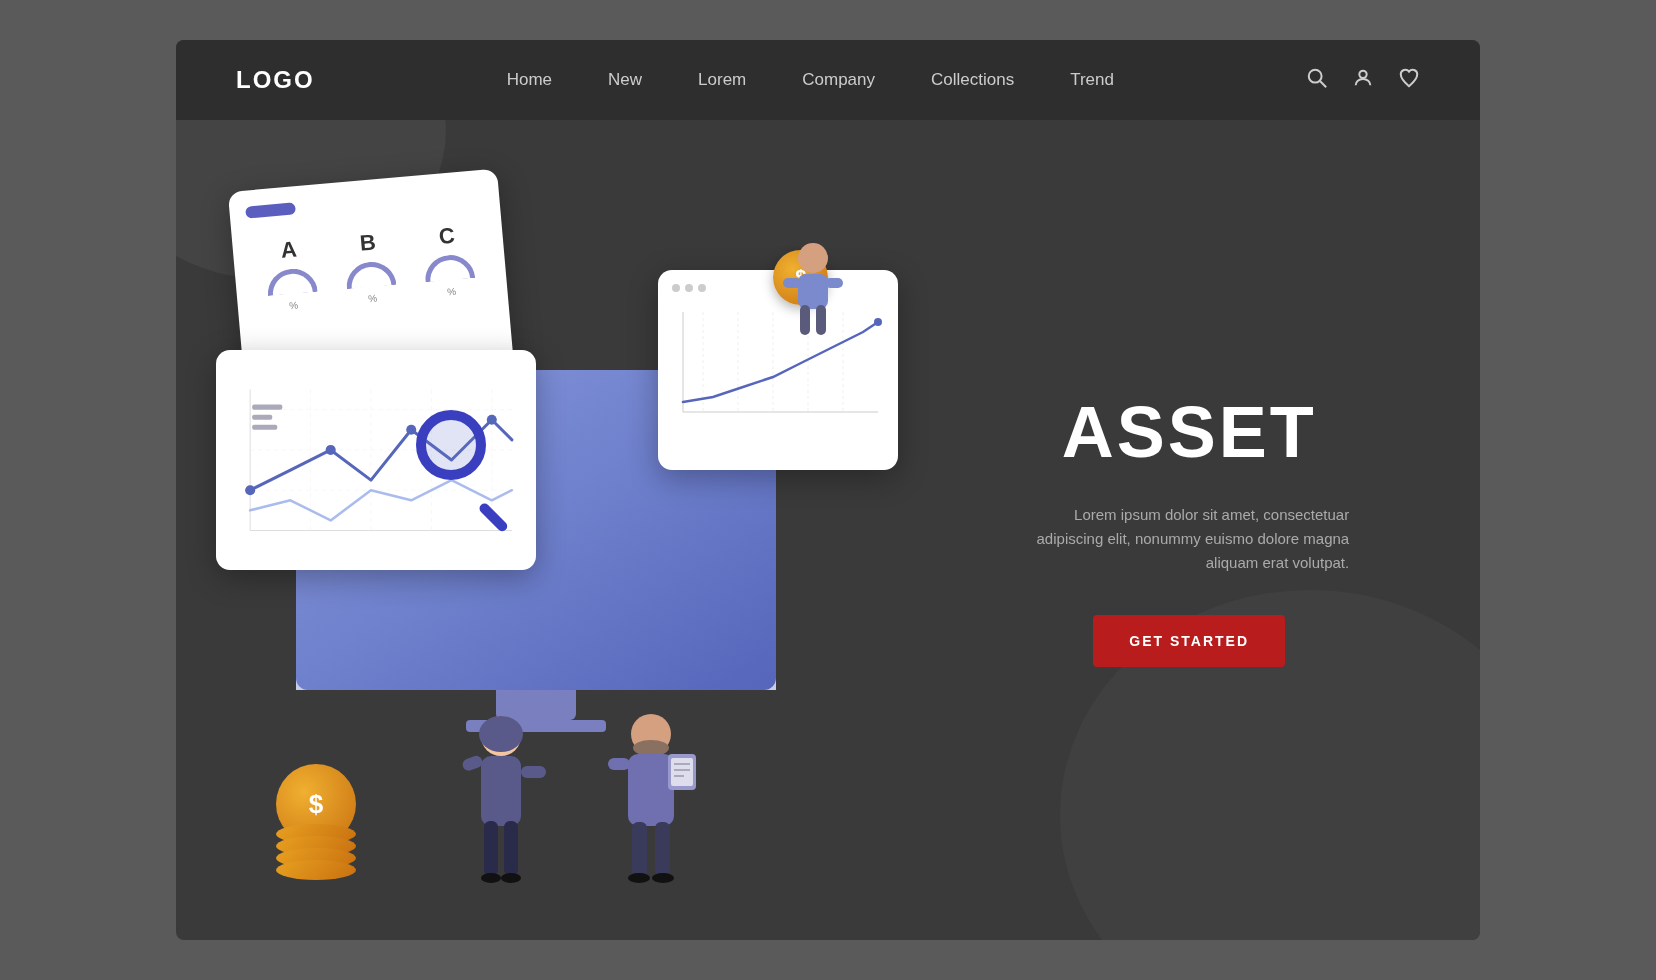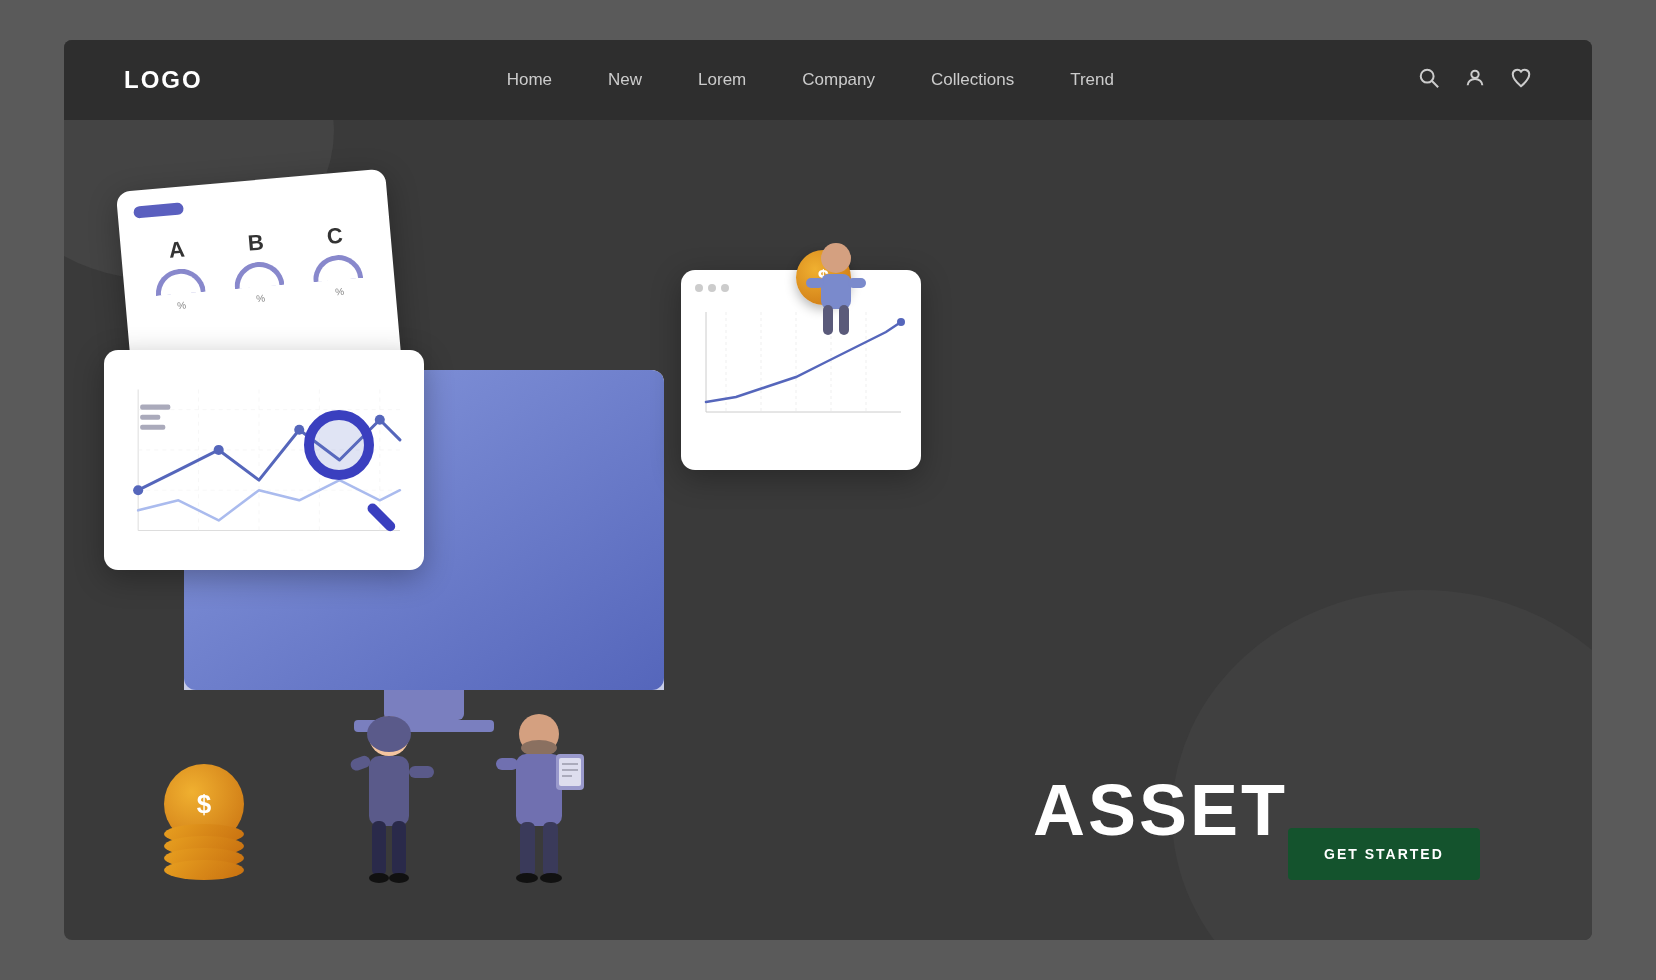--- a/index.html
+++ b/index.html
@@ -6,21 +6,21 @@
     body {
       width: 1656px;
       height: 980px;
       background: #5a5a5a;
       display: flex;
       align-items: center;
       justify-content: center;
       font-family: 'Arial', sans-serif;
     }
     .outer-frame {
-      width: 1528px;
+      width: 1304px;
       height: 900px;
       background: #3a3a3a;
       border-radius: 8px;
       overflow: hidden;
       position: relative;
     }
     
     .blob-top-left {
       position: absolute;
       top: -60px;
@@ -312,22 +312,22 @@
       position: absolute;
       right: 110px;
       top: 120px;
       z-index: 9;
     }
     
     
     .right-content {
       flex: 0 0 40%;
       display: flex;
-      flex-direction: row;
-      align-items: flex-end;
+      flex-direction: column;
+      align-items: center;
       justify-content: center;
       padding: 60px 80px 60px 20px;
       text-align: right;
     }
     .hero-title {
       font-size: 72px;
       font-weight: 900;
       color: #ffffff;
       line-height: 1.1;
       letter-spacing: 3px;
@@ -335,21 +335,21 @@
       text-transform: uppercase;
     }
     .hero-description {
       font-size: 15px;
       color: #aaaaaa;
       line-height: 1.6;
       max-width: 320px;
       margin-bottom: 40px;
     }
     .get-started-btn {
-      background: #14532d;
+      background: #b91c1c;
       color: #ffffff;
       border: none;
       padding: 18px 36px;
       font-size: 14px;
       font-weight: bold;
       letter-spacing: 2px;
       border-radius: 4px;
       cursor: pointer;
       text-transform: uppercase;
     }
@@ -560,16 +560,17 @@
           <rect x="47" y="38" width="18" height="10" rx="5" fill="#7a8acc"></rect>
         </svg>
       </div>
 
     </div>
 
     <div class="right-content">
       <h1 class="hero-title">
         <span>ASSET</span><br>
       </h1>
+      <p class="hero-description">Lorem ipsum dolor sit amet, consectetuar adipiscing elit, nonummy euismo dolore magna aliquam erat volutpat.</p>
       <button class="get-started-btn">GET STARTED</button>
     </div>
   </div>
 </div>
 
 </body></html>

